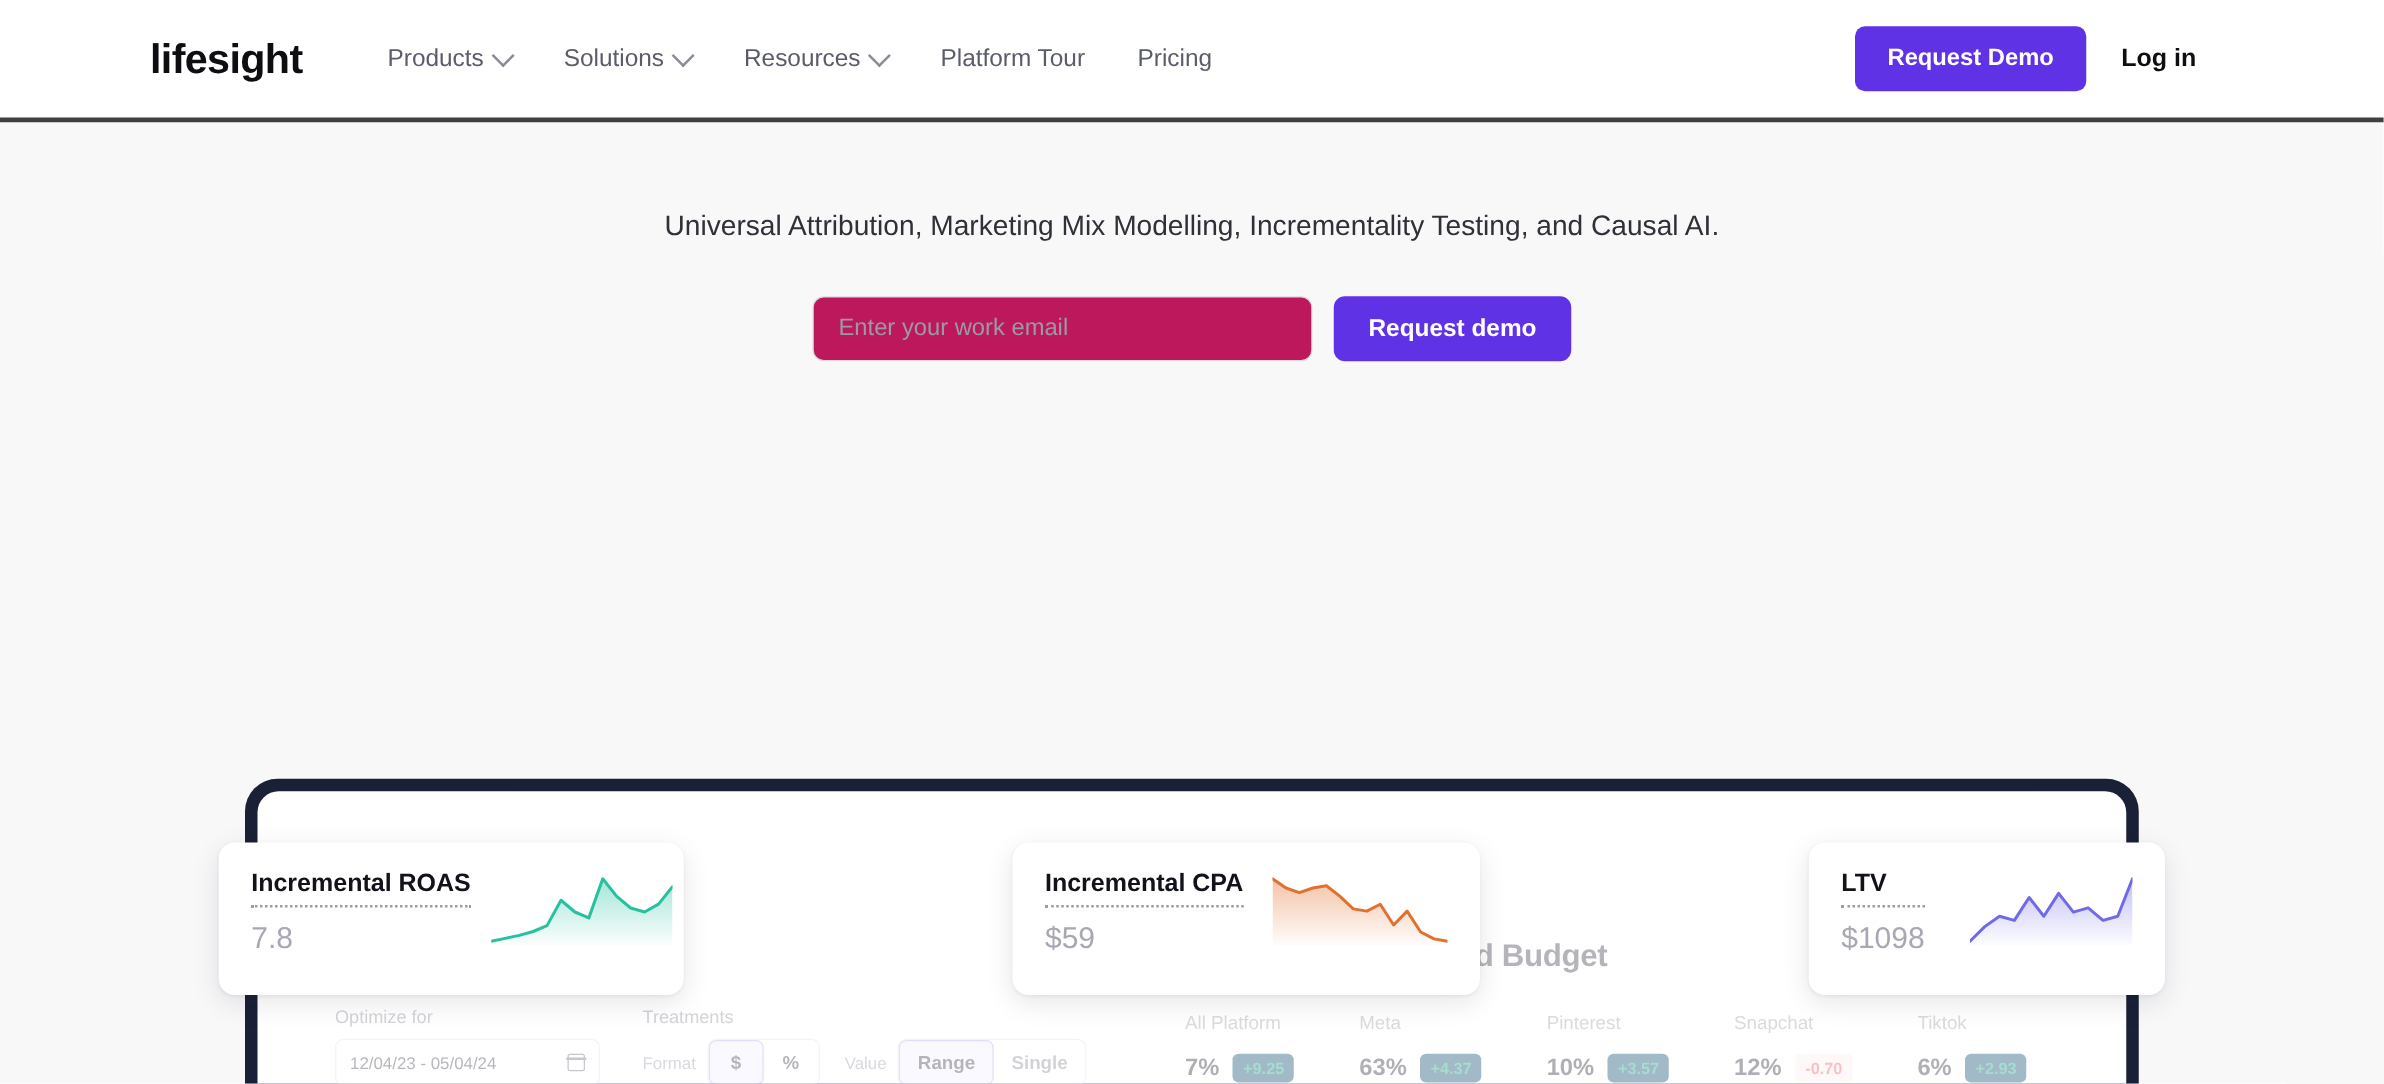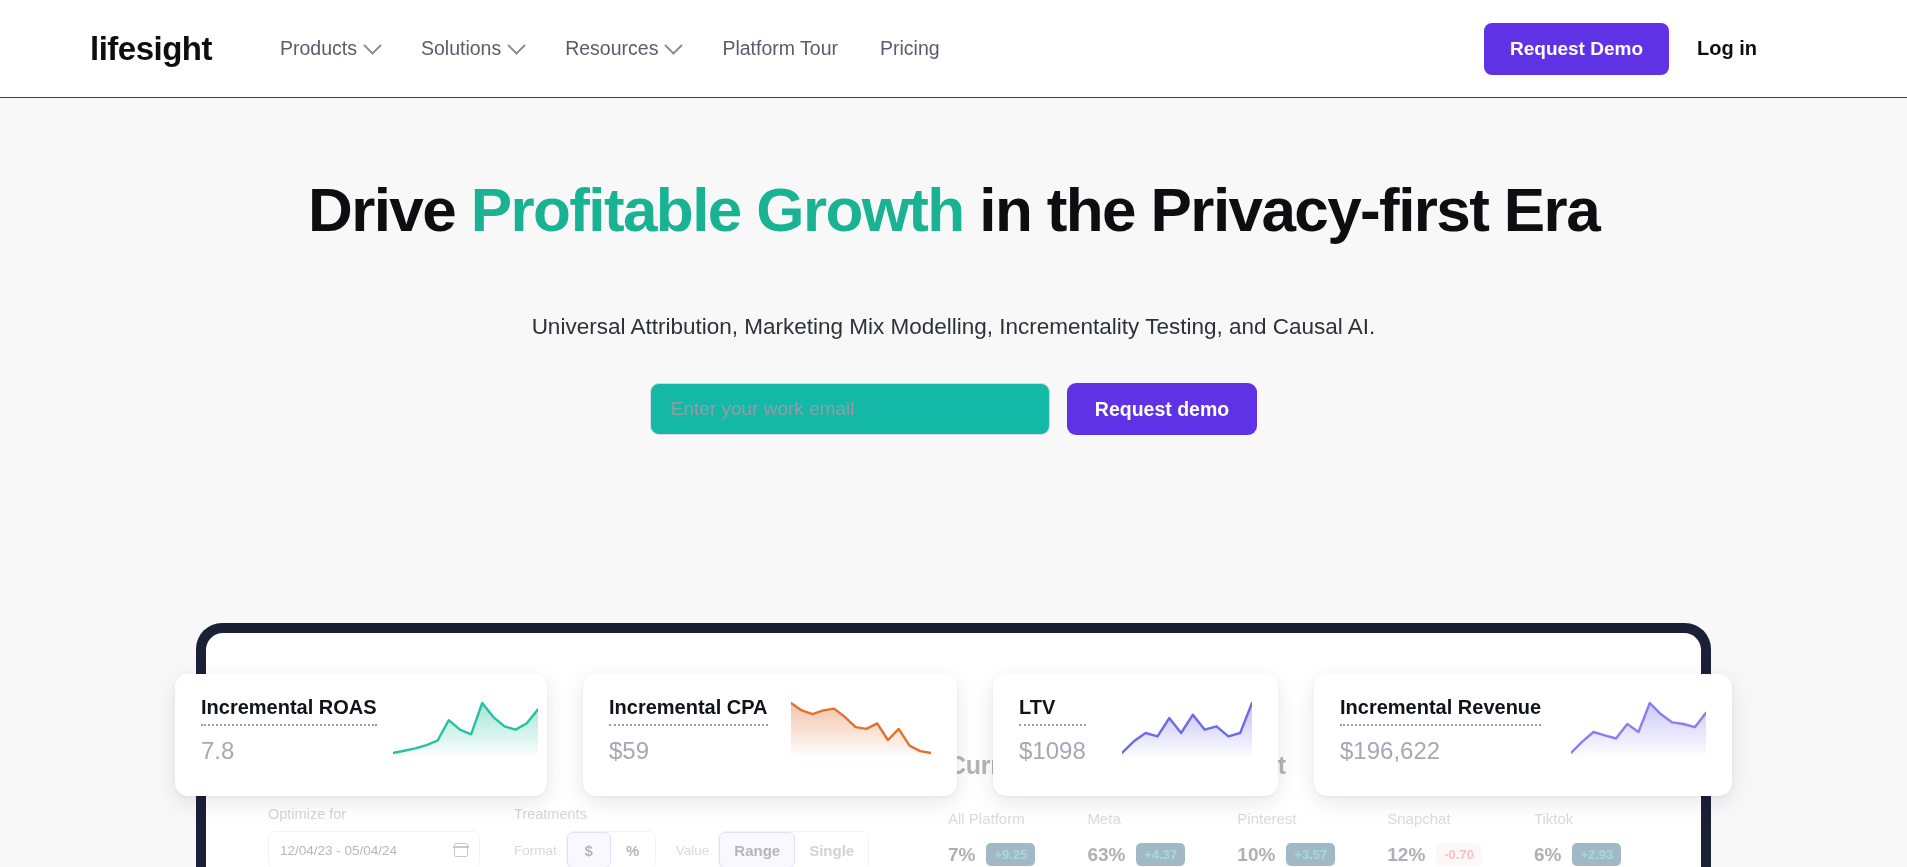--- a/index.html
+++ b/index.html
@@ -9,24 +9,24 @@
     background: #ffffff;
     font-family: "Liberation Sans", sans-serif;
     -webkit-font-smoothing: antialiased;
   }
 
   
   .navbar {
     position: relative;
     height: 98px;
     background: #ffffff;
-    border-bottom: 1px solid #404040;
+    border-bottom: 4px solid #404040;
     display: flex;
     align-items: center;
-    padding: 0 150px 0 90px;
+    padding: 0 150px 0 120px;
   }
   .logo {
     font-size: 33px;
     font-weight: 700;
     letter-spacing: -0.5px;
     color: #0d0d12;
     margin-right: 68px;
     white-space: nowrap;
   }
   .nav-links {
@@ -107,21 +107,21 @@
     margin-top: 40px;
     display: flex;
     justify-content: center;
     gap: 17px;
   }
   .email-input {
     width: 400px;
     height: 52px;
     border: 1px solid #dadae0;
     border-radius: 9px;
-    background: #14b8a6;
+    background: #be185d;
     font-size: 19px;
     color: #0d0d12;
     padding: 0 20px;
     outline: none;
     font-family: "Liberation Sans", sans-serif;
   }
   .email-input::placeholder { color: #9a9aa6; }
   .btn-demo-hero {
     height: 52px;
     background: #6032e6;
@@ -328,23 +328,20 @@
       </div>
     </div>
   <div class="nav-right">
     <button class="btn-demo-nav">Request Demo</button>
     <span class="login-link">Log in</span>
   </div>
 </div>
 
 <div class="hero-wrap">
 
-  <h1 class="headline">
-    <span>Drive </span><span class="accent">Profitable Growth</span><span> in the Privacy-first Era</span>
-  </h1>
 
   <p class="subhead">
     <br>
     <span>Universal Attribution, Marketing Mix Modelling, Incrementality Testing, and Causal AI.</span>
   </p>
 
   <div class="form-row">
     <input class="email-input" type="text" placeholder="Enter your work email" style="">
     <button class="btn-demo-hero">Request demo</button>
   </div>
@@ -469,31 +466,15 @@
             <defs>
               <linearGradient id="g2" x1="0" y1="0" x2="0" y2="1">
                 <stop offset="0%" stop-color="#6e6ae8" stop-opacity="0.42"></stop>
                 <stop offset="100%" stop-color="#6e6ae8" stop-opacity="0.02"></stop>
               </linearGradient>
             </defs>
             <path d="M0,56 L0.0,53.0 L11.8,41.3 L23.6,33.0 L35.5,36.3 L47.3,18.0 L59.1,33.0 L70.9,14.7 L82.7,29.7 L94.5,26.3 L106.4,36.3 L118.2,33.0 L130.0,3.0 L130,56 Z" fill="url(#g2)"></path>
             <polyline points="0.0,53.0 11.8,41.3 23.6,33.0 35.5,36.3 47.3,18.0 59.1,33.0 70.9,14.7 82.7,29.7 94.5,26.3 106.4,36.3 118.2,33.0 130.0,3.0" fill="none" stroke="#6e6ae8" stroke-width="2.4" stroke-linejoin="round" stroke-linecap="round"></polyline>
           </svg></span>
       </div>
-      <div class="kpi-card c4">
-        <div class="kpi-text">
-          <span class="kpi-label">Incremental Revenue</span>
-          <span class="kpi-value">$196,622</span>
-        </div>
-        <span class="spark"><svg width="135" height="56" viewBox="0 0 135 56">
-            <defs>
-              <linearGradient id="g3" x1="0" y1="0" x2="0" y2="1">
-                <stop offset="0%" stop-color="#8b7ef0" stop-opacity="0.42"></stop>
-                <stop offset="100%" stop-color="#8b7ef0" stop-opacity="0.02"></stop>
-              </linearGradient>
-            </defs>
-            <path d="M0,56 L0.0,53.0 L11.3,41.7 L22.5,32.0 L33.8,35.3 L45.0,38.5 L56.3,24.0 L67.5,32.0 L78.8,3.0 L90.0,14.3 L101.3,22.4 L112.5,24.0 L123.8,27.2 L135.0,12.7 L135,56 Z" fill="url(#g3)"></path>
-            <polyline points="0.0,53.0 11.3,41.7 22.5,32.0 33.8,35.3 45.0,38.5 56.3,24.0 67.5,32.0 78.8,3.0 90.0,14.3 101.3,22.4 112.5,24.0 123.8,27.2 135.0,12.7" fill="none" stroke="#8b7ef0" stroke-width="2.4" stroke-linejoin="round" stroke-linecap="round"></polyline>
-          </svg></span>
-      </div>
     </div>
 
 </div>
 
 </body></html>

